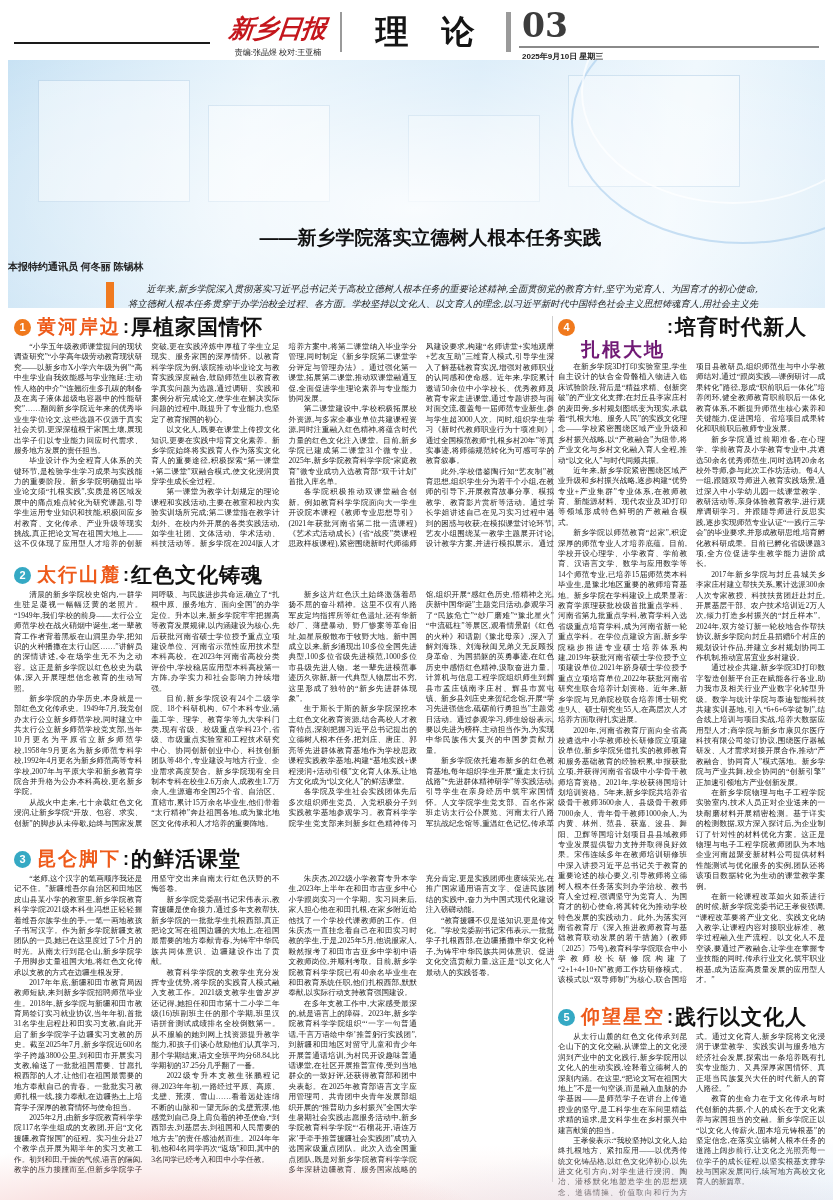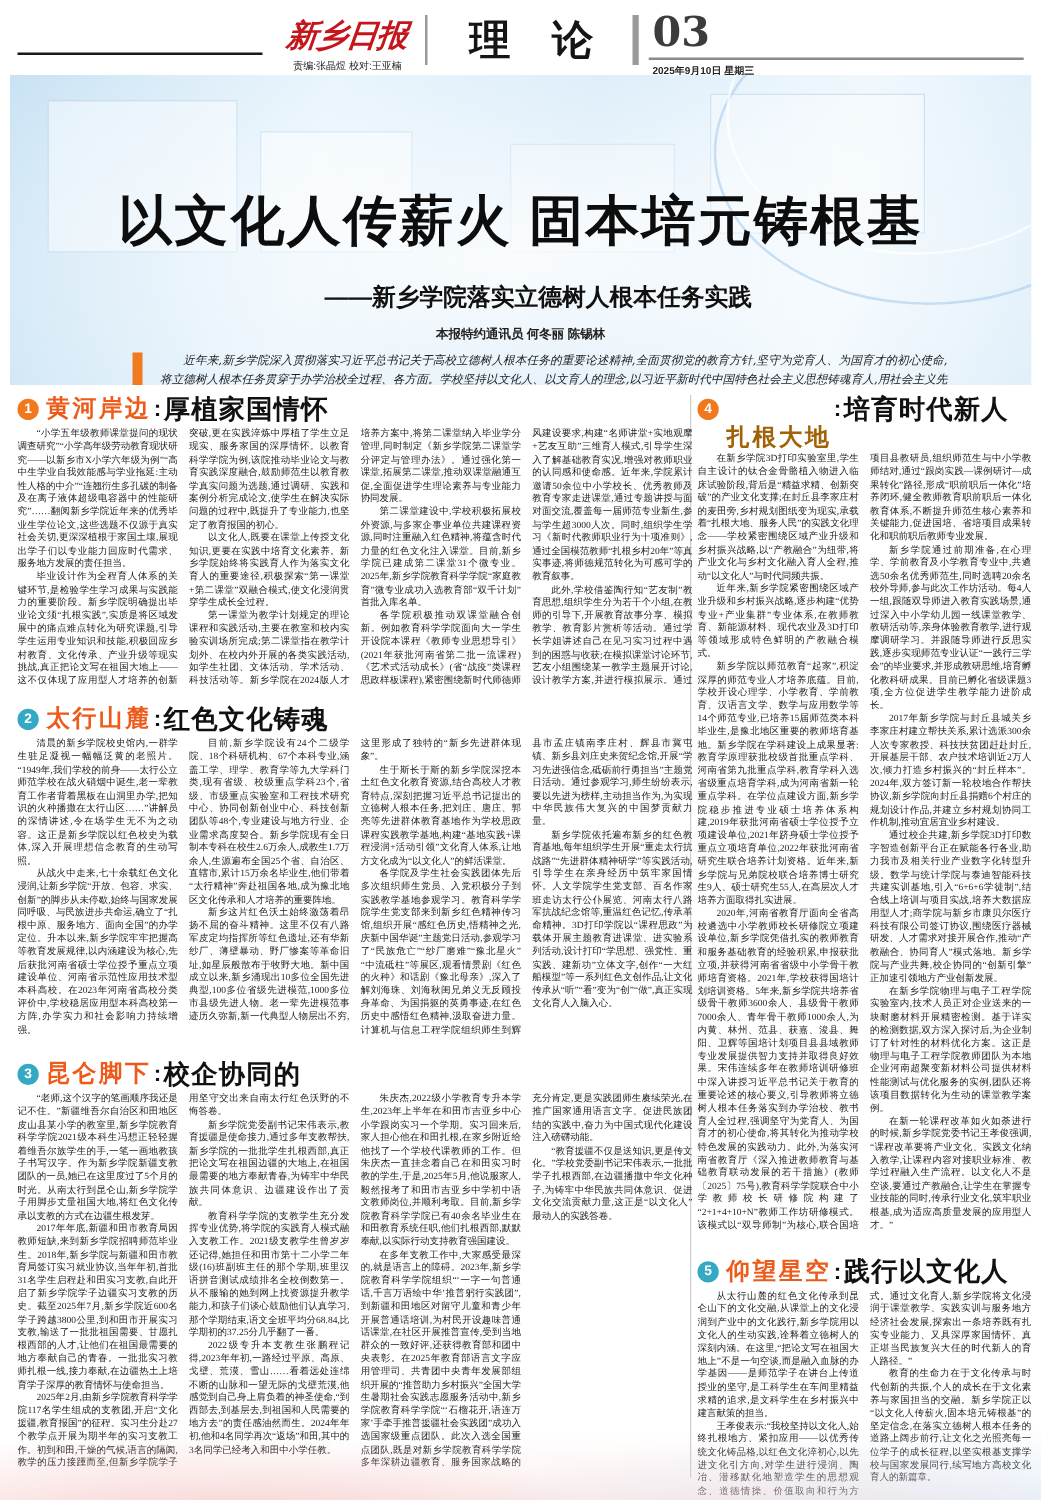--- a/index.html
+++ b/index.html
@@ -35,21 +35,21 @@
       background:radial-gradient(ellipse at 50% 60%,rgba(255,255,255,0.85) 0%,rgba(255,255,255,0.35) 55%,rgba(255,255,255,0) 100%);}
   .swoosh{position:absolute;right:-60px;top:-80px;width:300px;height:220px;border-radius:50%;
           border:2px solid rgba(255,255,255,0.7);}
   .swoosh2{position:absolute;right:-90px;top:-60px;width:340px;height:240px;border-radius:50%;
            border:2px solid rgba(160,200,235,0.55);}
   .headline{position:absolute;left:0;top:88px;width:817px;text-align:center;
             font-family:"Liberation Sans",sans-serif;font-weight:900;font-size:43px;
             letter-spacing:2px;color:#0d0d0d;}
   .subhead{position:absolute;left:0;top:165px;width:817px;text-align:center;
            font-family:"Liberation Sans",sans-serif;font-weight:bold;font-size:19px;color:#111;margin-left:14px;}
-  .byline{position:absolute;left:0;top:200px;width:817px;text-align:center;
+  .byline{position:absolute;left:0;top:200px;width:817px;text-align:left;
           font-family:"Liberation Sans",sans-serif;font-weight:bold;font-size:10px;color:#222;}
   .intro{position:absolute;left:98px;top:222px;width:652px;display:flex;}
   .intro-bar{width:8px;background:#f07a1f;margin-right:14px;flex:0 0 8px;}
   .intro-text{flex:1;font-family:"DejaVu Serif",serif;font-style:italic;
               font-size:9.3px;line-height:1.6;color:#222;text-align:justify;}
   .intro-text p{margin:0;text-indent:2em;}
   
   .left-block{position:absolute;left:14px;top:312px;width:540px;}
   .right-block{position:absolute;left:558px;top:312px;width:267px;}
   .divider-v{position:absolute;left:552px;top:316px;width:1px;height:866px;background:#cfcfcf;}
@@ -96,21 +96,20 @@
   <div class="date">2025年9月10日 星期三</div>
 
   <div class="banner">
     <div class="bldg b1"></div>
     <div class="bldg b2"></div>
     <div class="bldg b3"></div>
     <div class="bldg b4"></div>
     <div class="banner-haze"></div>
     <div class="swoosh2"></div>
     <div class="swoosh"></div>
-    <div class="headline">以文化人传薪火 固本培元铸根基</div>
     <div class="subhead">——新乡学院落实立德树人根本任务实践</div>
     <div class="byline">本报特约通讯员 何冬丽 陈锡林</div>
     <div class="intro">
       <div class="intro-bar"></div>
       <div class="intro-text">
           <p>近年来,新乡学院深入贯彻落实习近平总书记关于高校立德树人根本任务的重要论述精神,全面贯彻党的教育方针,坚守为党育人、为国育才的初心使命,将立德树人根本任务贯穿于办学治校全过程、各方面。学校坚持以文化人、以文育人的理念,以习近平新时代中国特色社会主义思想铸魂育人,用社会主义先进文化涵养师生、引领风尚,着力培养德智体美劳全面发展、能够担当民族复兴大任的时代新人。</p>
         </div>
     </div>
   </div>
 
@@ -134,51 +133,52 @@
       </div>
 
     <div class="sec-head s2-head">
       <span class="badge badge-2" style="background: rgb(53, 169, 196);">2</span>
       <span class="sec-title-name name-2" style="color: rgb(238, 90, 26);">太行山麓</span>
       <span class="sec-colon">:</span>
       <span class="sec-title-sub">红色文化铸魂</span>
     </div>
     <div class="sec-body cols4 s2-body">
         <p>清晨的新乡学院校史馆内,一群学生驻足凝视一幅幅泛黄的老照片。“1949年,我们学校的前身——太行公立师范学校在战火硝烟中诞生,老一辈教育工作者背着黑板在山洞里办学,把知识的火种播撒在太行山区……”讲解员的深情讲述,令在场学生无不为之动容。这正是新乡学院以红色校史为载体,深入开展理想信念教育的生动写照。</p>
+        <p>新乡学院的办学历史,本身就是一部红色文化传承史。1949年7月,我党创办太行公立新乡师范学校,同时建立中共太行公立新乡师范学校党支部,当年10月更名为平原省立新乡师范学校,1958年9月更名为新乡师范专科学校,1992年4月更名为新乡师范高等专科学校,2007年与平原大学和新乡教育学院合并升格为公办本科高校,更名新乡学院。</p>
         <p>从战火中走来,七十余载红色文化浸润,让新乡学院“开放、包容、求实、创新”的脚步从未停歇,始终与国家发展同呼吸、与民族进步共命运,确立了“扎根中原、服务地方、面向全国”的办学定位。升本以来,新乡学院牢牢把握高等教育发展规律,以内涵建设为核心,先后获批河南省硕士学位授予重点立项建设单位、河南省示范性应用技术型本科高校。在2023年河南省高校分类评价中,学校稳居应用型本科高校第一方阵,办学实力和社会影响力持续增强。</p>
         <p>目前,新乡学院设有24个二级学院、18个科研机构、67个本科专业,涵盖工学、理学、教育学等九大学科门类,现有省级、校级重点学科23个,省级、市级重点实验室和工程技术研究中心、协同创新创业中心、科技创新团队等48个,专业建设与地方行业、企业需求高度契合。新乡学院现有全日制本专科在校生2.6万余人,成教生1.7万余人,生源遍布全国25个省、自治区、直辖市,累计15万余名毕业生,他们带着“太行精神”奔赴祖国各地,成为豫北地区文化传承和人才培养的重要阵地。</p>
         <p>新乡这片红色沃土始终激荡着昂扬不屈的奋斗精神。这里不仅有八路军皮定均指挥所等红色遗址,还有华新纱厂、薄壁暴动、野厂惨案等革命旧址,如星辰般散布于牧野大地。新中国成立以来,新乡涌现出10多位全国先进典型,100多位省级先进模范,1000多位市县级先进人物。老一辈先进模范事迹历久弥新,新一代典型人物层出不穷,这里形成了独特的“新乡先进群体现象”。</p>
         <p>生于斯长于斯的新乡学院深挖本土红色文化教育资源,结合高校人才教育特点,深刻把握习近平总书记提出的立德树人根本任务,把刘庄、唐庄、郭亮等先进群体教育基地作为学校思政课程实践教学基地,构建“基地实践+课程浸润+活动引领”文化育人体系,让地方文化成为“以文化人”的鲜活课堂。</p>
         <p>各学院及学生社会实践团体先后多次组织师生党员、入党积极分子到实践教学基地参观学习。教育科学学院学生党支部来到新乡红色精神传习馆,组织开展“感红色历史,悟精神之光,庆新中国华诞”主题党日活动,参观学习了“民族危亡”“纱厂磨难”“豫北星火”“中流砥柱”等展区,观看情景剧《红色的火种》和话剧《豫北母亲》,深入了解刘海珠、刘海秋闺兄弟义无反顾投身革命、为国捐躯的英勇事迹,在红色历史中感悟红色精神,汲取奋进力量。计算机与信息工程学院组织师生到辉县市孟庄镇南李庄村、辉县市冀屯镇、新乡县刘庄史来贺纪念馆,开展“学习先进强信念,砥砺前行勇担当”主题党日活动。通过参观学习,师生纷纷表示,要以先进为榜样,主动担当作为,为实现中华民族伟大复兴的中国梦贡献力量。</p>
         <p>新乡学院依托遍布新乡的红色教育基地,每年组织学生开展“重走太行抗战路”“先进群体精神研学”等实践活动,引导学生在亲身经历中筑牢家国情怀。人文学院学生党支部、百名作家班走访太行公仆展览、河南太行八路军抗战纪念馆等,重温红色记忆,传承革命精神。3D打印学院以“课程思政”为载体开展主题教育进课堂、进实验系列活动,设计打印“学思想、强党性、重实践、建新功”立体文字,创作“一大红船模型”等一系列红色文创作品,让文化传承从“听”“看”变为“创”“做”,真正实现文化育人入脑入心。</p>
       </div>
 
     <div class="sec-head s3-head">
       <span class="badge badge-3" style="background: rgb(53, 169, 196);">3</span>
       <span class="sec-title-name name-3" style="color: rgb(238, 90, 26);">昆仑脚下</span>
       <span class="sec-colon">:</span>
-      <span class="sec-title-sub">校企协同的</span>
+      <span class="sec-title-sub">的鲜活课堂</span>
     </div>
     <div class="sec-body cols4 s3-body">
         <p>“老师,这个汉字的笔画顺序我还是记不住。”新疆维吾尔自治区和田地区皮山县某小学的教室里,新乡学院教育科学学院2021级本科生冯想正轻轻握着维吾尔族学生的手,一笔一画地教孩子书写汉字。作为新乡学院新疆支教团队的一员,她已在这里度过了5个月的时光。从南太行到昆仑山,新乡学院学子用脚步丈量祖国大地,将红色文化传承以支教的方式在边疆生根发芽。</p>
         <p>2017年年底,新疆和田市教育局因教师短缺,来到新乡学院招聘师范毕业生。2018年,新乡学院与新疆和田市教育局签订实习就业协议,当年年初,首批31名学生启程赴和田实习支教,自此开启了新乡学院学子边疆实习支教的历史。截至2025年7月,新乡学院近600名学子跨越3800公里,到和田市开展实习支教,输送了一批批祖国需要、甘愿扎根西部的人才,让他们在祖国最需要的地方奉献自己的青春。一批批实习教师扎根一线,接力奉献,在边疆热土上培育学子深厚的教育情怀与使命担当。</p>
         <p>2025年2月,由新乡学院教育科学学院117名学生组成的支教团,开启“文化援疆,教育报国”的征程。实习生分赴27个教学点开展为期半年的实习支教工作。初到和田,干燥的气候,语言的隔阂,教学的压力接踵而至,但新乡学院学子用坚守交出来自南太行红色沃野的不悔答卷。</p>
         <p>新乡学院党委副书记宋伟表示,教育援疆是使命接力,通过多年支教帮扶,新乡学院的一批批学生扎根西部,真正把论文写在祖国边疆的大地上,在祖国最需要的地方奉献青春,为铸牢中华民族共同体意识、边疆建设作出了贡献。</p>
         <p>教育科学学院的支教学生充分发挥专业优势,将学院的实践育人模式融入支教工作。2021级支教学生曾岁岁还记得,她担任和田市第十二小学二年级(16)班副班主任的那个学期,班里汉语拼音测试成绩排名全校倒数第一。从不服输的她到网上找资源提升教学能力,和孩子们谈心鼓励他们认真学习,那个学期结束,语文全班平均分68.84,比学期初的37.25分几乎翻了一番。</p>
         <p>2022级专升本支教生张鹏程记得,2023年年初,一路经过平原、高原、戈壁、荒漠、雪山……看着远处连绵不断的山脉和一望无际的戈壁荒漠,他感觉到自己身上肩负着的神圣使命,“到西部去,到基层去,到祖国和人民需要的地方去”的责任感油然而生。2024年年初,他和4名同学再次“返场”和田,其中的3名同学已经考入和田中小学任教。</p>
         <p>朱庆杰,2022级小学教育专升本学生,2023年上半年在和田市吉亚乡中心小学跟岗实习一个学期。实习回来后,家人担心他在和田扎根,在家乡附近给他找了一个学校代课教师的工作。但朱庆杰一直挂念着自己在和田实习时教的学生,于是,2025年5月,他说服家人,毅然报考了和田市吉亚乡中学初中语文教师岗位,并顺利考取。目前,新乡学院教育科学学院已有40余名毕业生在和田教育系统任职,他们扎根西部,默默奉献,以实际行动支持教育强国建设。</p>
         <p>在多年支教工作中,大家感受最深的,就是语言上的障碍。2023年,新乡学院教育科学学院组织“‘一字一句普通话,千言万语绘中华’推普躬行实践团”,到新疆和田地区对留守儿童和青少年开展普通话培训,为村民开设趣味普通话课堂,在社区开展推普宣传,受到当地群众的一致好评,还获得教育部和团中央表彰。在2025年教育部语言文字应用管理司、共青团中央青年发展部组织开展的“推普助力乡村振兴”全国大学生暑期社会实践志愿服务活动中,新乡学院教育科学学院“‘石榴花开,语连万家’手牵手推普援疆社会实践团”成功入选国家级重点团队。此次入选全国重点团队,既是对新乡学院教育科学学院多年深耕边疆教育、服务国家战略的充分肯定,更是实践团师生赓续荣光,在推广国家通用语言文字、促进民族团结的实践中,奋力为中国式现代化建设注入磅礴动能。</p>
         <p>“教育援疆不仅是送知识,更是传文化。”学校党委副书记宋伟表示,一批批学子扎根西部,在边疆播撒中华文化种子,为铸牢中华民族共同体意识、促进文化交流贡献力量,这正是“以文化人”最动人的实践答卷。</p>
       </div>
   </div>
 
   <div class="right-block">
     <div class="sec-head">
       <span class="badge badge-4" style="background: rgb(240, 121, 29);">4</span>
-      <span class="sec-title-name name-4" style="color: #a16207; margin-top: 45px;">扎根大地</span>
+      <span class="sec-title-name name-4" style="color: #701a75; margin-top: 45px;">扎根大地</span>
       <span class="sec-colon">:</span>
       <span class="sec-title-sub">培育时代新人</span>
     </div>
     <div class="sec-body cols2 s4-body">
         <p>在新乡学院3D打印实验室里,学生自主设计的钛合金骨骼植入物进入临床试验阶段,背后是“精益求精、创新突破”的产业文化支撑;在封丘县李家庄村的麦田旁,乡村规划图纸变为现实,承载着“扎根大地、服务人民”的实践文化理念——学校紧密围绕区域产业升级和乡村振兴战略,以“产教融合”为纽带,将产业文化与乡村文化融入育人全程,推动“以文化人”与时代同频共振。</p>
         <p>近年来,新乡学院紧密围绕区域产业升级和乡村振兴战略,逐步构建“优势专业+产业集群”专业体系,在教师教育、新能源材料、现代农业及3D打印等领域形成特色鲜明的产教融合模式。</p>
         <p>新乡学院以师范教育“起家”,积淀深厚的师范专业人才培养底蕴。目前,学校开设心理学、小学教育、学前教育、汉语言文学、数学与应用数学等14个师范专业,已培养15届师范类本科毕业生,是豫北地区重要的教师培育基地。新乡学院在学科建设上成果显著:教育学原理获批校级首批重点学科、河南省第九批重点学科,教育学科入选省级重点培育学科,成为河南省新一轮重点学科。在学位点建设方面,新乡学院稳步推进专业硕士培养体系构建,2019年获批河南省硕士学位授予立项建设单位,2021年跻身硕士学位授予重点立项培育单位,2022年获批河南省研究生联合培养计划资格。近年来,新乡学院与兄弟院校联合培养博士研究生9人、硕士研究生55人,在高层次人才培养方面取得扎实进展。</p>
         <p>2020年,河南省教育厅面向全省高校遴选中小学教师校长研修院立项建设单位,新乡学院凭借扎实的教师教育和服务基础教育的经验积累,申报获批立项,并获得河南省省级中小学骨干教师培育资格。2021年,学校获得国培计划培训资格。5年来,新乡学院共培养省级骨干教师3600余人、县级骨干教师7000余人、青年骨干教师1000余人,为内黄、林州、范县、获嘉、浚县、舞阳、卫辉等国培计划项目县县域教师专业发展提供智力支持并取得良好效果。宋伟连续多年在教师培训研修班中深入讲授习近平总书记关于教育的重要论述的核心要义,引导教师将立德树人根本任务落实到办学治校、教书育人全过程,强调坚守为党育人、为国育才的初心使命,将其转化为推动学校特色发展的实践动力。此外,为落实河南省教育厅《深入推进教师教育与基础教育联动发展的若干措施》(教师〔2025〕75号),教育科学学院联合中小学教师校长研修院构建了“2+1+4+10+N”教师工作坊研修模式。该模式以“双导师制”为核心,联合国培项目县教研员,组织师范生与中小学教师结对,通过“跟岗实践—课例研讨—成果转化”路径,形成“职前职后一体化”培养闭环,健全教师教育职前职后一体化教育体系,不断提升师范生核心素养和关键能力,促进国培、省培项目成果转化和职前职后教师专业发展。</p>
         <p>新乡学院通过前期准备,在心理学、学前教育及小学教育专业中,共遴选50余名优秀师范生,同时选聘20余名校外导师,参与此次工作坊活动。每4人一组,跟随双导师进入教育实践场景,通过深入中小学幼儿园一线课堂教学、教研活动等,亲身体验教育教学,进行观摩调研学习。并跟随导师进行反思实践,逐步实现师范专业认证“一践行三学会”的毕业要求,并形成教研思维,培育孵化教科研成果。目前已孵化省级课题3项,全方位促进学生教学能力进阶成长。</p>
         <p>2017年新乡学院与封丘县城关乡李家庄村建立帮扶关系,累计选派300余人次专家教授、科技扶贫团赶赴封丘,开展基层干部、农户技术培训近2万人次,倾力打造乡村振兴的“封丘样本”。2024年,双方签订新一轮校地合作帮扶协议,新乡学院向封丘县捐赠6个村庄的规划设计作品,并建立乡村规划协同工作机制,推动宜居宜业乡村建设。</p>

